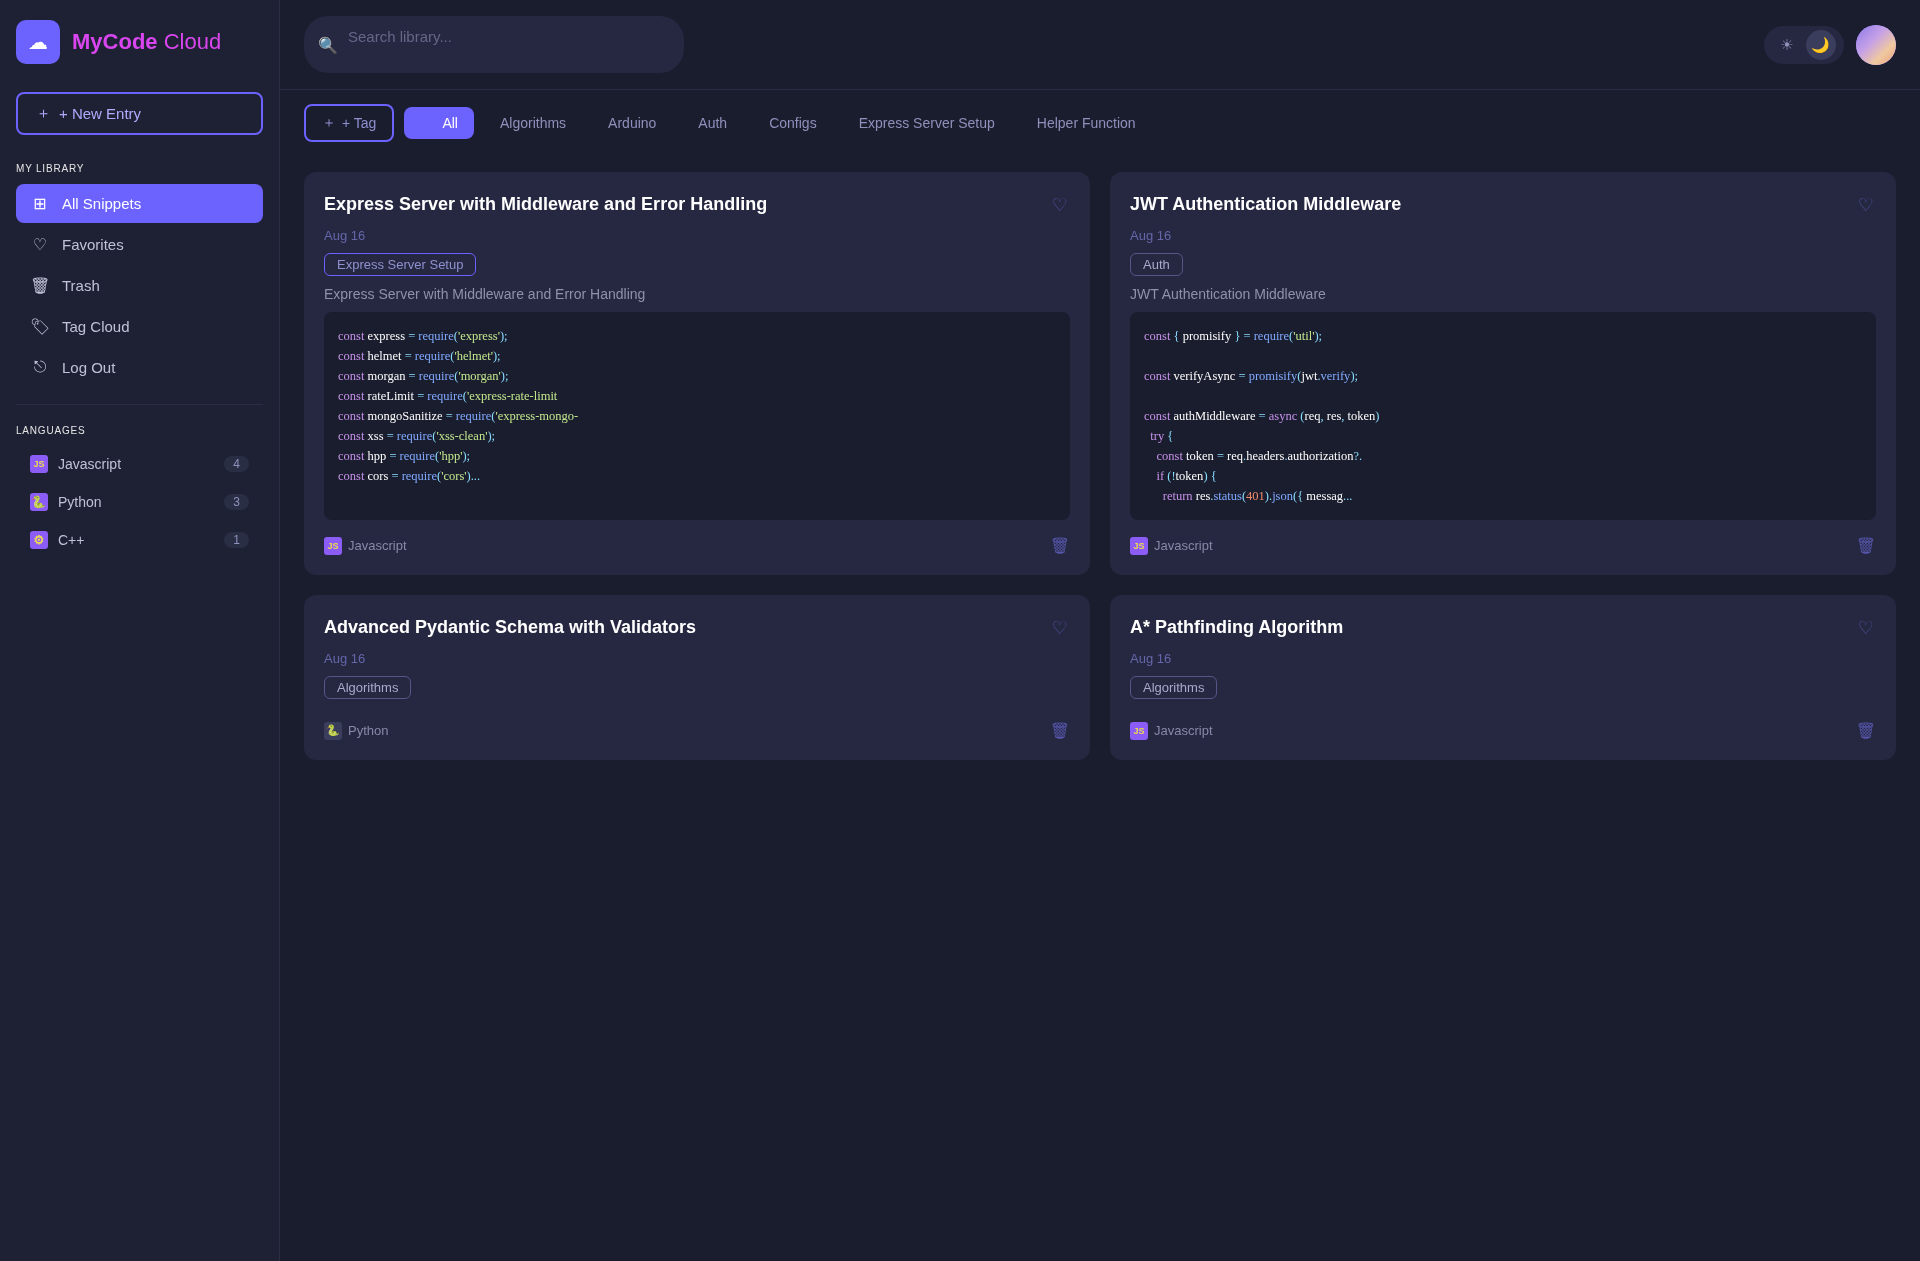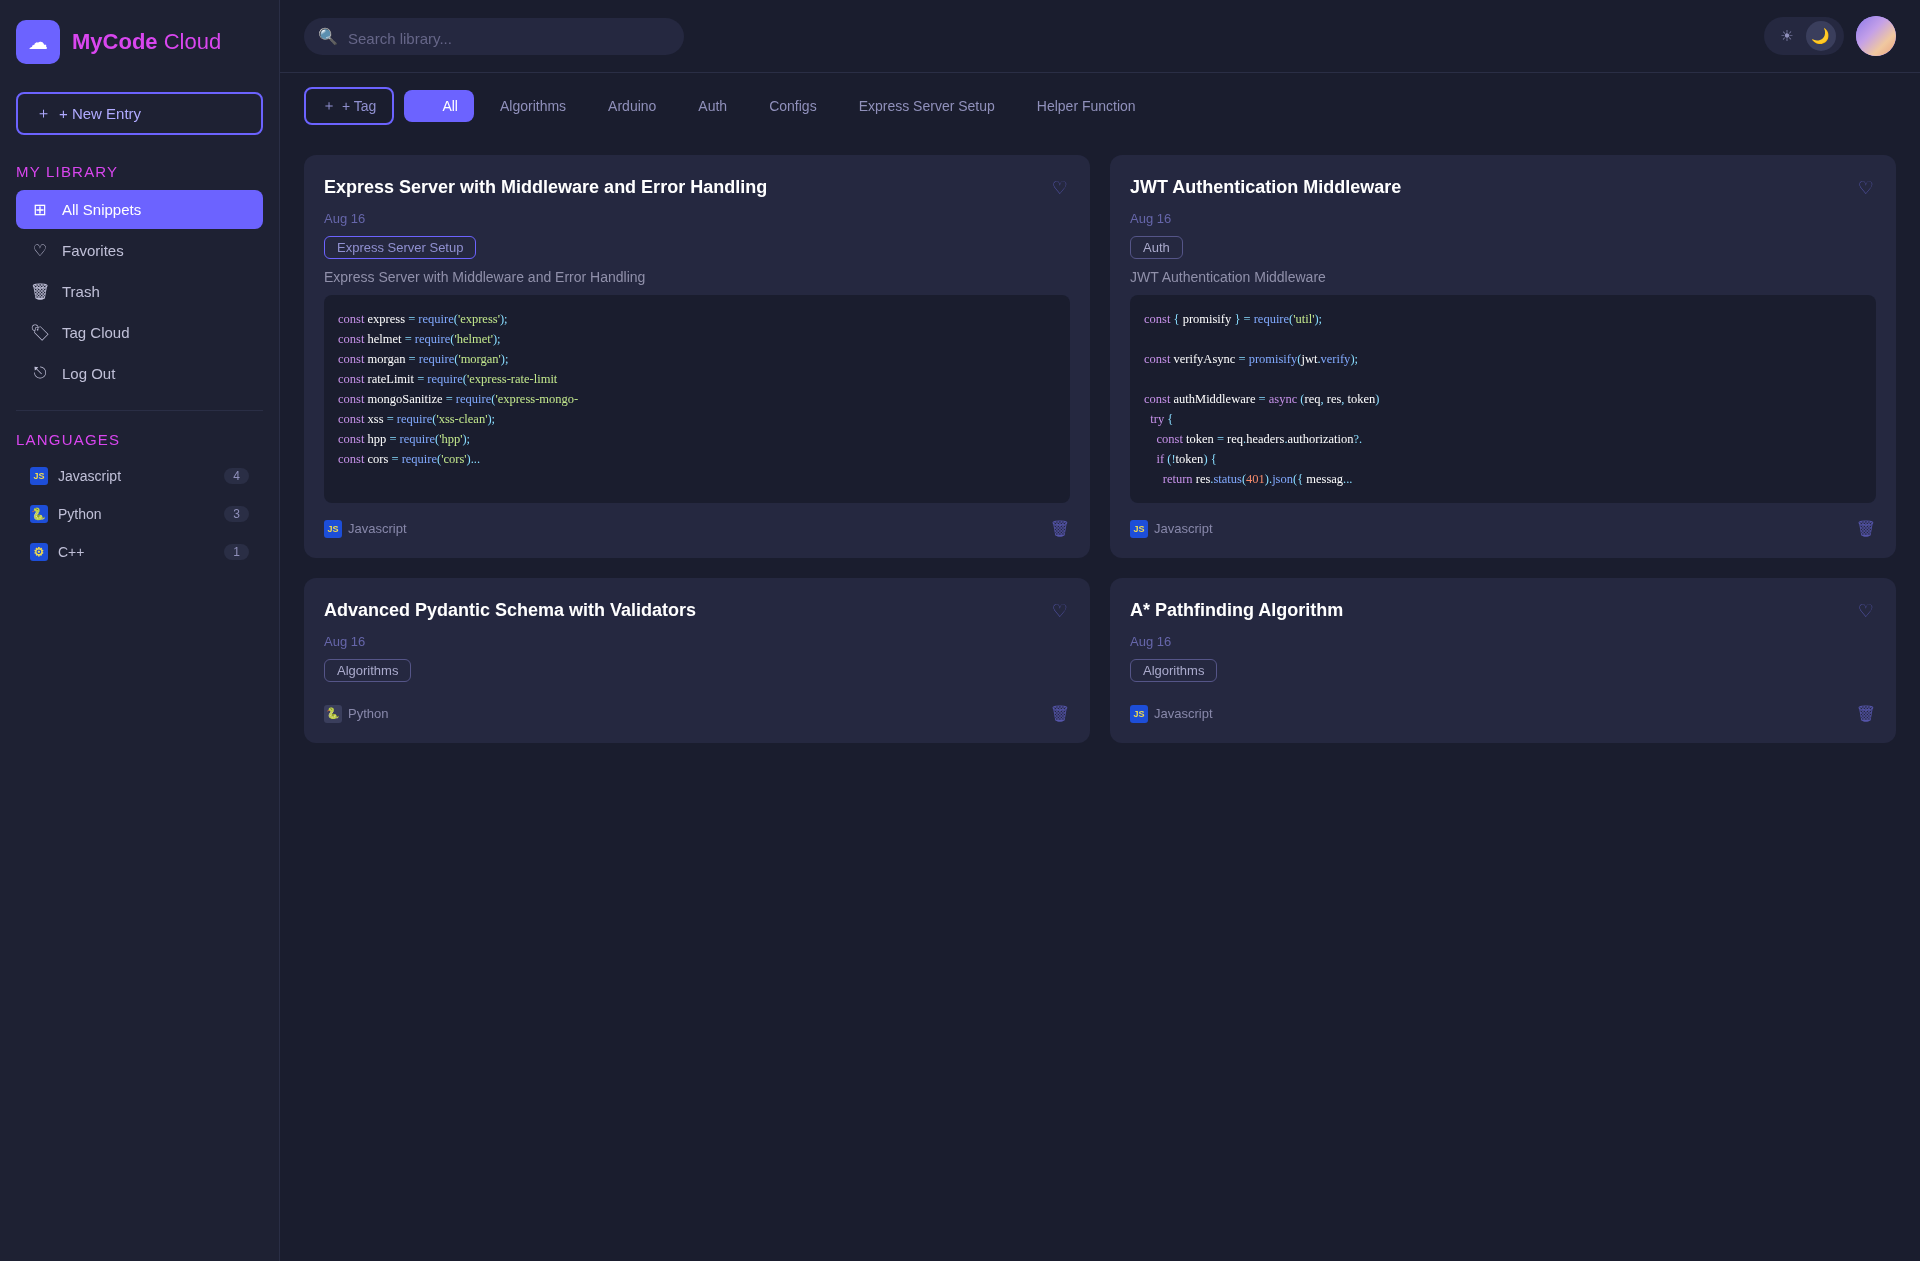--- a/index.html
+++ b/index.html
@@ -60,22 +60,22 @@
       color: #b0aaff;
       padding: 10px 18px;
       border-radius: 8px;
       cursor: pointer;
       font-size: 15px;
       margin-bottom: 28px;
       width: 100%;
     }
 
     .section-label {
-      font-size: 15px;
-      color: #d946ef;
+      font-size: 10px;
+      color: #e5e5e5;
       text-transform: uppercase;
       letter-spacing: 0.08em;
       margin-bottom: 10px;
     }
 
     .nav-item {
       display: flex;
       align-items: center;
       gap: 12px;
       padding: 10px 14px;
@@ -140,21 +140,21 @@
       flex: 1;
       max-width: 380px;
       position: relative;
     }
 
     .search-input {
       width: 100%;
       background: #252840;
       border: none;
       border-radius: 24px;
-      padding: 12px 20px 8px 44px;
+      padding: 12px 20px 28px 44px;
       color: #c0c0d8;
       font-size: 15px;
       outline: none;
     }
 
     .search-input::placeholder { color: #666688; }
 
     .search-icon-wrap {
       position: absolute;
       left: 14px;
@@ -359,21 +359,21 @@
       display: flex;
       align-items: center;
       gap: 6px;
       font-size: 13px;
       color: #8888aa;
     }
 
     .lang-icon {
       width: 18px;
       height: 18px;
-      background: #1d4ed8;
+      background: #8b5cf6;
       border-radius: 3px;
       display: flex;
       align-items: center;
       justify-content: center;
       font-size: 10px;
       color: #f0db4f;
       font-weight: bold;
     }
 
     .lang-icon.py { background: #3a3e5c; color: #3572A5; }

